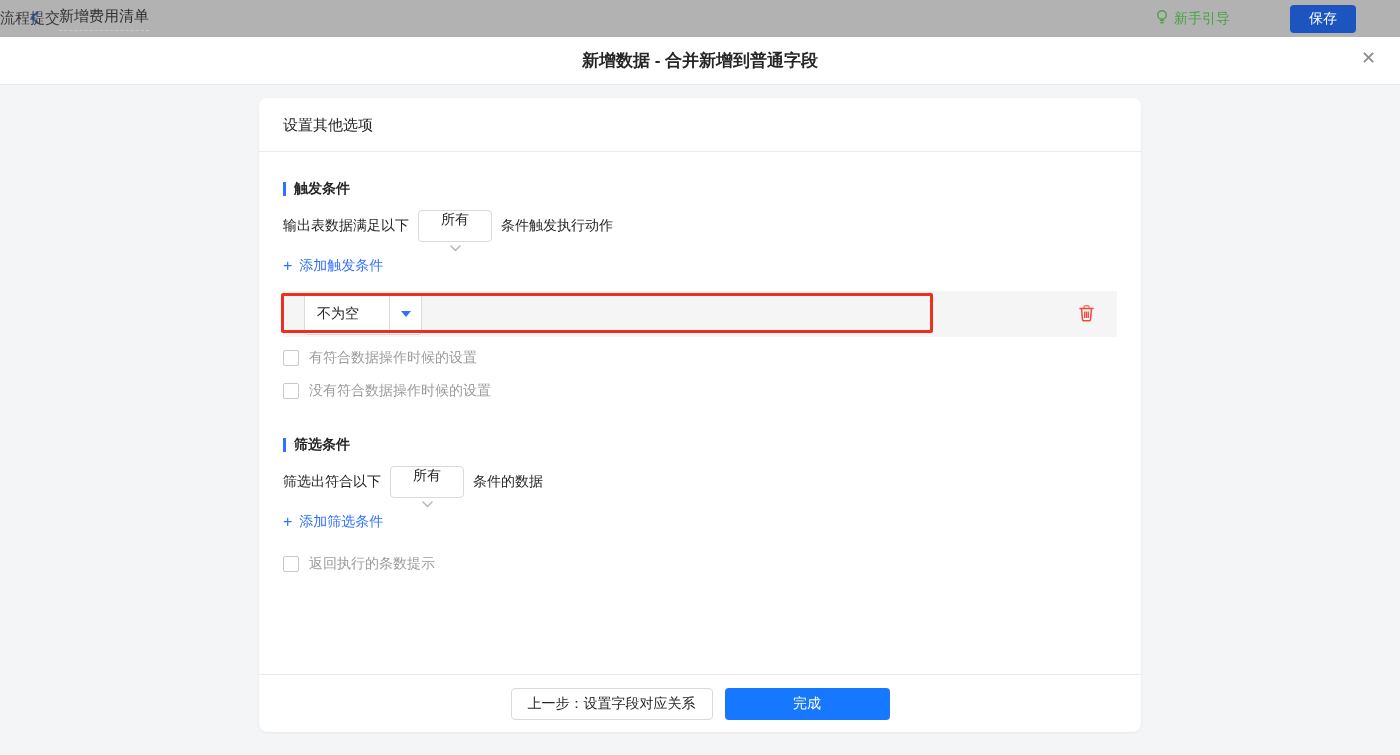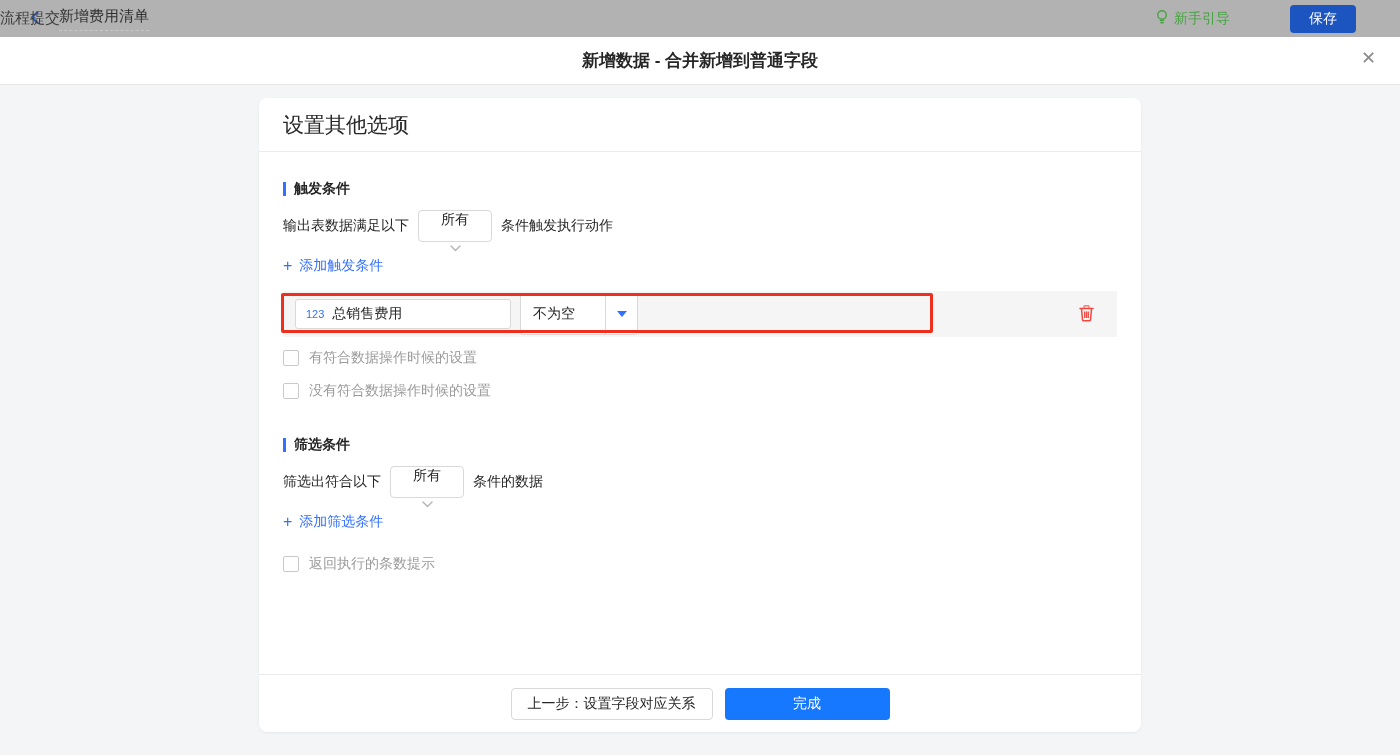--- a/index.html
+++ b/index.html
@@ -28,21 +28,21 @@
   .dialog-title { font-size:17px; font-weight:700; color:#262626; }
   .dialog-close { position:absolute; right:24px; top:12px; font-size:18px;
     color:#8c8c8c; background:none; border:none; cursor:pointer; line-height:1; }
 
   
   .dialog-body { height:662px; padding-top:13px; }
   .card { width:882px; height:634px; margin:0 auto; background:#fff;
     border-radius:8px; box-shadow:0 1px 3px rgba(0,0,0,.06);
     display:flex; flex-direction:column; }
   .card-header { height:54px; line-height:53px; padding:0 24px;
-    border-bottom:1px solid #ebebeb; font-size:21px; color:#262626; }
+    border-bottom:1px solid #ebebeb; font-size:15px; color:#262626; }
   .card-content { flex:1; padding:28px 24px 0 24px; }
 
   .section-title { display:flex; align-items:center; font-size:14px;
     font-weight:700; color:#252525; }
   .marker { width:3px; height:14px; background:#3370ff; margin-right:8px; }
 
   .sentence { display:flex; align-items:center; gap:9px; margin-top:12px;
     font-size:14px; color:#262626; }
   .select { height:32px; min-width:74px; border:1px solid #d9d9d9; border-radius:4px;
     background:#fff; display:inline-flex; align-items:center; justify-content:space-between;
@@ -144,24 +144,20 @@
         <span>条件触发执行动作</span>
       </div>
 
       <button class="add-link">
         <span class="plus">+</span>
         <span>添加触发条件</span>
       </button>
 
       <div class="cond-row">
         <div class="annotation"></div>
-        <div class="field-input">
-          <span class="type-badge">123</span>
-          <span>总销售费用</span>
-        </div>
         <div class="op-select">
           <span class="op-label">不为空</span>
           <span class="op-caret">
             <span class="caret-down"></span>
           </span>
         </div>
         <button class="trash-btn">
           <span>
             <svg width="17" height="18" viewBox="0 0 17 18" fill="none">
               <path d="M2 4.5 h13" stroke="#f0483f" stroke-width="1.5" stroke-linecap="round"></path>

